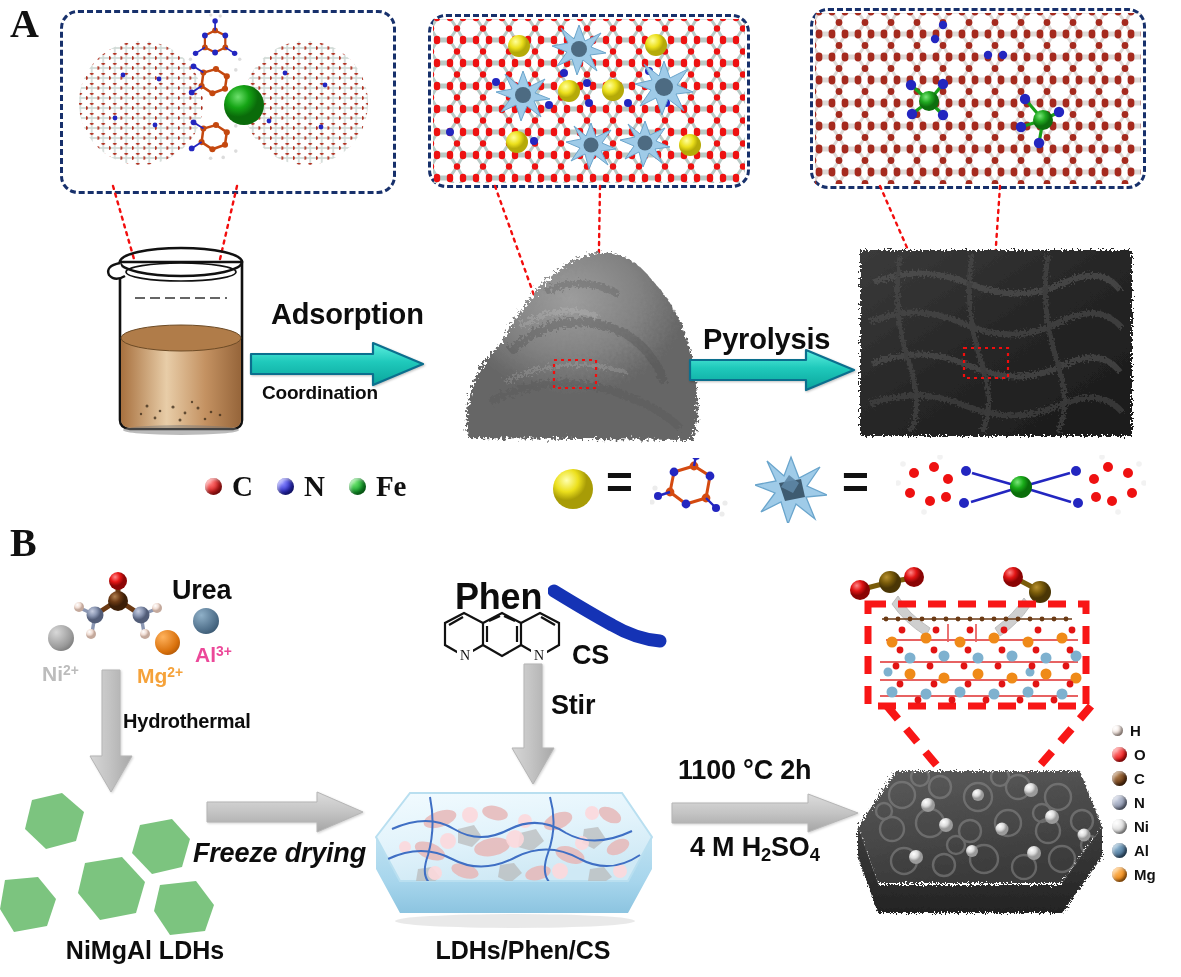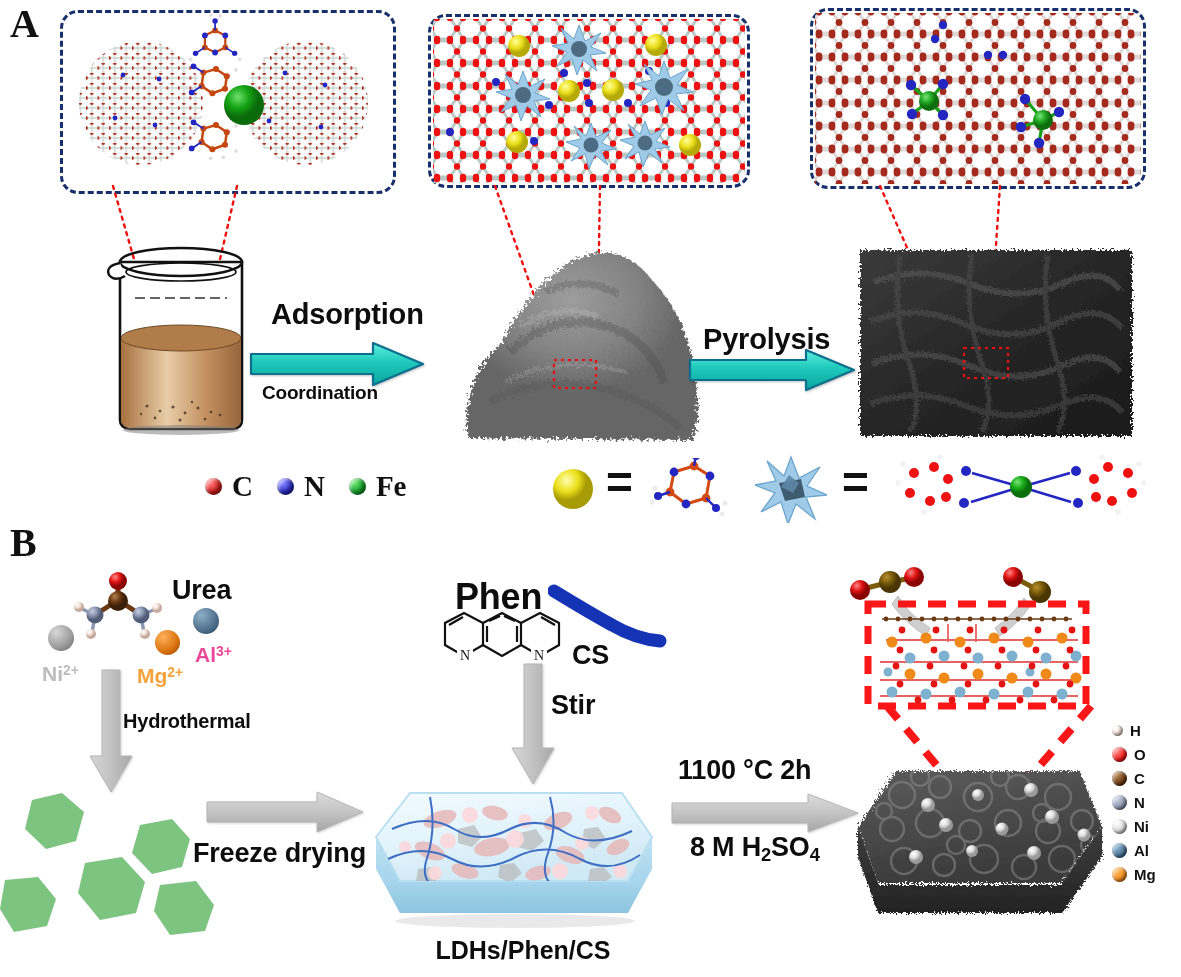--- a/index.html
+++ b/index.html
@@ -615,21 +615,21 @@
       <defs>
           <linearGradient id="grb" x1="0" y1="0" x2="0" y2="1">
         <stop offset="0%" stop-color="#dcdcdc"></stop>
             <stop offset="50%" stop-color="#c4c4c4"></stop>
         <stop offset="100%" stop-color="#a5a5a5"></stop>
           </linearGradient>
         </defs>
       <path d="M2,12 L112,12 L112,2 L158,22 L112,42 L112,32 L2,32 Z" fill="url(#grb)" stroke="#b5b5b5" stroke-width="1"></path>
     </svg>
   </div>
-  <div class="abs proc-label" style="left:193px;top:838px;font-size:27px;">Freeze drying</div>
+  <div class="abs proc-label" style="left:193px;top:838px;font-size:27px;font-style:italic;">Freeze drying</div>
 
   <div class="abs proc-label" style="left:455px;top:576px;font-size:36px;">Phen</div>
   <div class="abs" style="left:437px;top:607px;">
     <svg width="130" height="72" viewBox="0 0 130 72">
       <g fill="none" stroke="#111" stroke-width="2.2">
 
         <polygon points="46,16 65,6 84,16 84,38 65,49 46,38"></polygon>
 
         <polyline points="46,16 27,6 8,16 8,38 27,49 46,38"></polyline>
 
@@ -731,21 +731,21 @@
     </svg>
   </div>
 
   <div class="abs proc-label" style="left:678px;top:755px;font-size:27px;">1100 °C 2h</div>
   <div class="abs grey-arrow" style="left:670px;top:792px;">
     <svg width="190" height="42" viewBox="0 0 190 42">
       <path d="M2,11 L138,11 L138,2 L188,21 L138,40 L138,31 L2,31 Z" fill="url(#grb)" stroke="#b5b5b5" stroke-width="1"></path>
     </svg>
   </div>
   <div class="abs proc-label" style="left:690px;top:832px;font-size:27px;">
-    <span>8 M H</span><sub>2</sub><span>SO</span><sub>4</sub>
+    <span>4 M H</span><sub>2</sub><span>SO</span><sub>4</sub>
   </div>
 
   <div class="abs" style="left:830px;top:552px;">
     <svg width="300" height="210" viewBox="0 0 300 210">
       <defs>
         <radialGradient id="oR" cx="34%" cy="28%">
             <stop offset="0%" stop-color="#ff8787"></stop>
           <stop offset="55%" stop-color="#e21414"></stop>
             <stop offset="100%" stop-color="#8a0404"></stop>
           </radialGradient>
@@ -985,15 +985,16 @@
     <div class="legend-row">
       <span class="legend-ball" style="background:radial-gradient(circle at 32% 28%,#8ab4d1,#4a7193 60%,#274763);"></span>
       <span class="legend-txt">Al</span>
     </div>
     <div class="legend-row">
       <span class="legend-ball" style="background:radial-gradient(circle at 32% 28%,#ffbb63,#ef8a18 60%,#96500a);"></span>
       <span class="legend-txt">Mg</span>
     </div>
   </div>
 
+  <div class="abs bottom-label" style="left:0px;top:936px;width:290px;">NiMgAl LDHs</div>
   <div class="abs bottom-label" style="left:378px;top:936px;width:290px;">LDHs/Phen/CS</div>
 
 </div>
 
 </body></html>

